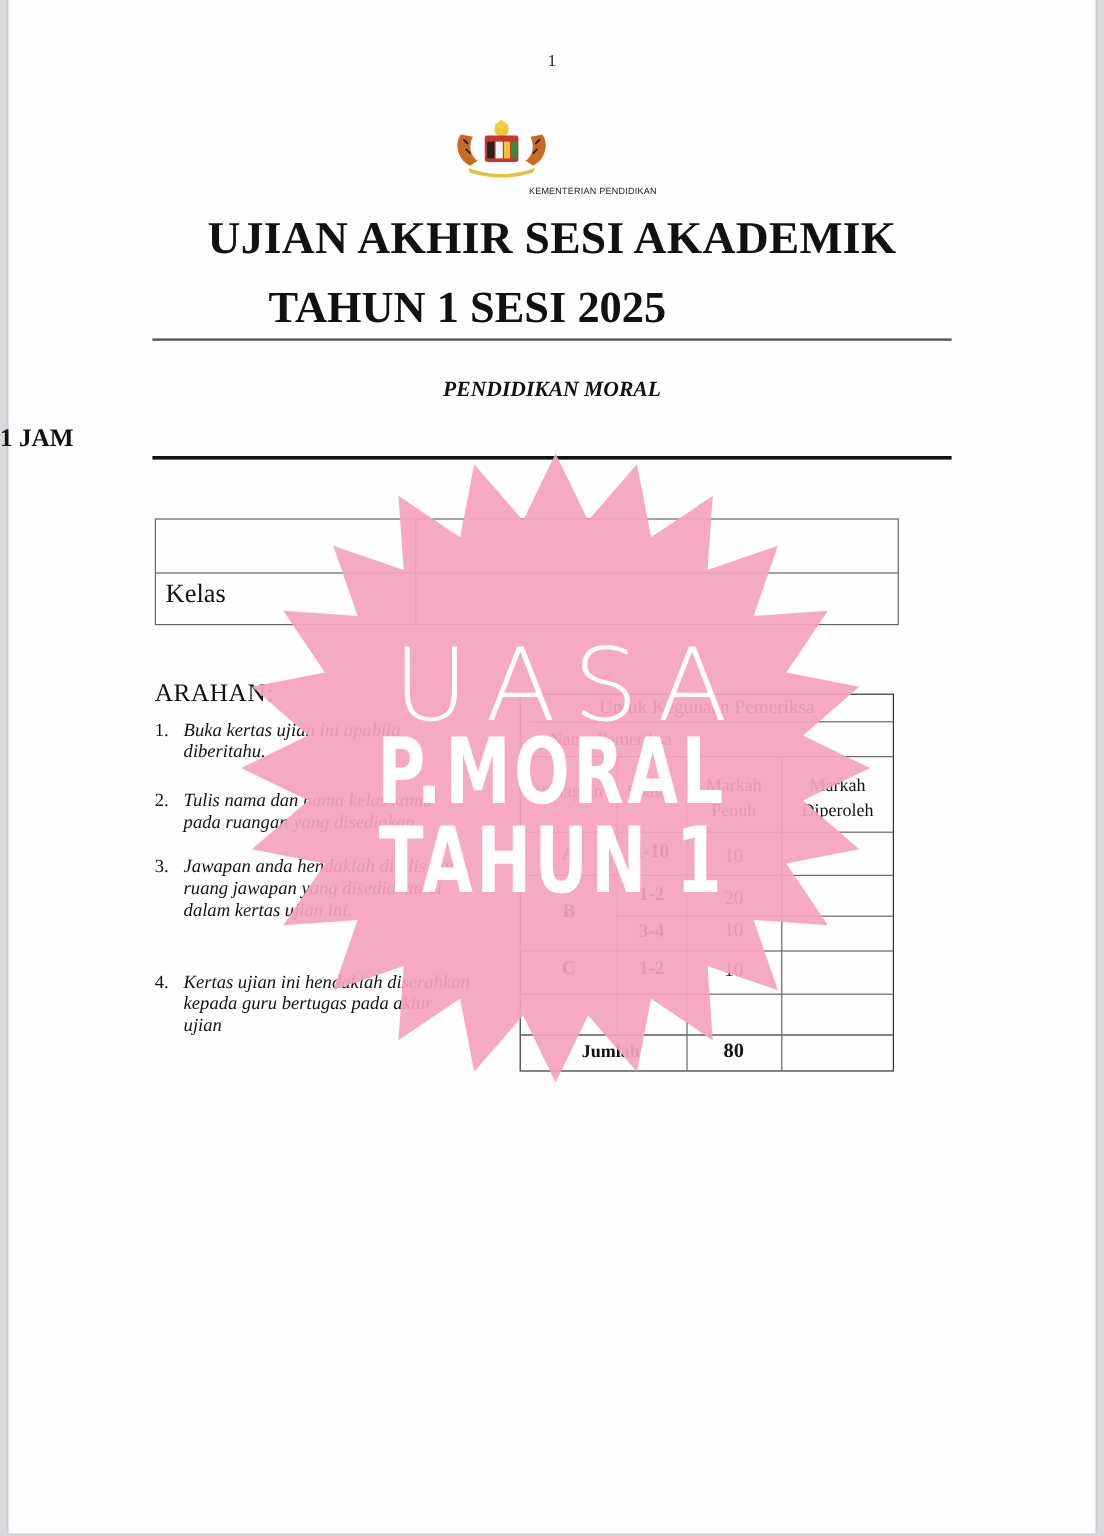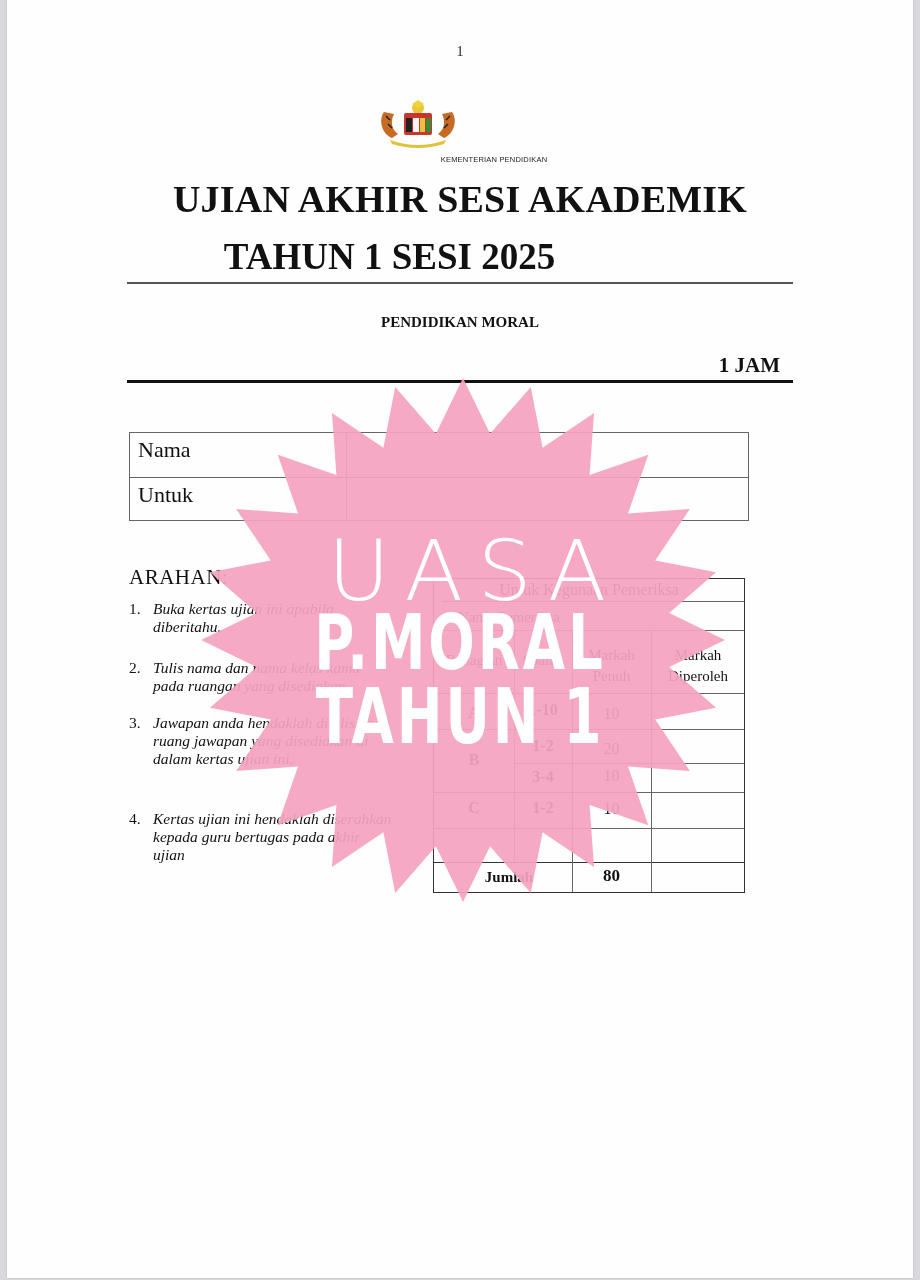--- a/index.html
+++ b/index.html
@@ -15,22 +15,22 @@
       box-shadow: 0 0 2px rgba(0,0,0,0.15);
     }
     .abs { position: absolute; }
     .page-number { left: 0; width: 920px; top: 44px; text-align: center; font-size: 14px; color: #222; }
     .crest { left: 376px; top: 98px; width: 84px; height: 54px; }
     .ministry { left: 0; width: 920px; top: 155px; text-align: center;
       font-family: "Liberation Sans", "DejaVu Sans", sans-serif; font-size: 7.5px; color: #222; letter-spacing: 0.2px; margin-left: 34px; }
     .title1 { left: 0; width: 920px; top: 177px; text-align: center; font-weight: bold; font-size: 38px; letter-spacing: 0.2px; }
     .title2 { left: 0; width: 779px; top: 235px; text-align: center; font-weight: bold; font-size: 37px; }
     .rule1 { left: 127px; width: 666px; top: 282px; height: 1.5px; background: #555; }
-    .subject { left: 0; width: 920px; top: 314px; text-align: center; font-weight: bold; font-size: 15px; }
-    .duration { left: 0; width: 780px; top: 353px; text-align: right; font-weight: bold; font-size: 21px; }
+    .subject { left: 0; width: 920px; top: 314px; text-align: center; font-weight: bold; font-size: 18px; font-style: italic; }
+    .duration { left: 0; width: 780px; top: 353px; text-align: left; font-weight: bold; font-size: 21px; }
     .rule2 { left: 127px; width: 666px; top: 380px; height: 2.5px; background: #111; }
 
     .id-box { left: 129px; top: 432px; width: 620px; height: 89px; border: 1px solid #666; box-sizing: border-box; }
     .id-row { position: absolute; left: 0; width: 100%; height: 44px; }
     .id-row.r2 { top: 44px; border-top: 1px solid #666; }
     .id-label { position: absolute; left: 8px; top: 4px; font-size: 22px; }
     .id-divider { position: absolute; left: 216px; top: 0; width: 1px; height: 100%; background: #666; }
 
     .arahan-title { left: 129px; top: 565px; font-size: 21px; letter-spacing: 0.5px; }
     .instr { left: 129px; width: 260px; font-size: 15.5px; line-height: 18px; }
@@ -76,25 +76,22 @@
 <div class="abs ministry">KEMENTERIAN PENDIDIKAN</div>
 
 <div class="abs title1">UJIAN AKHIR SESI AKADEMIK</div>
 <div class="abs title2">TAHUN 1 SESI 2025</div>
 <div class="abs rule1"></div>
 <div class="abs subject">PENDIDIKAN MORAL</div>
 <div class="abs duration">1 JAM</div>
 <div class="abs rule2"></div>
 
 <div class="abs id-box">
-  <div class="id-row r1">
-    <span class="id-label">Nama</span>
-  </div>
   <div class="id-row r2">
-    <span class="id-label">Untuk</span>
+    <span class="id-label">Kelas</span>
   </div>
   <div class="id-divider"></div>
 </div>
 
 <div class="abs arahan-title">ARAHAN:</div>
 <div class="abs instr" style="top:600px;height:40px">
   <span class="num">1.</span>
   <span class="txt">Buka kertas ujian ini apabila diberitahu.</span>
 </div>
 <div class="abs instr" style="top:659px;height:40px">

